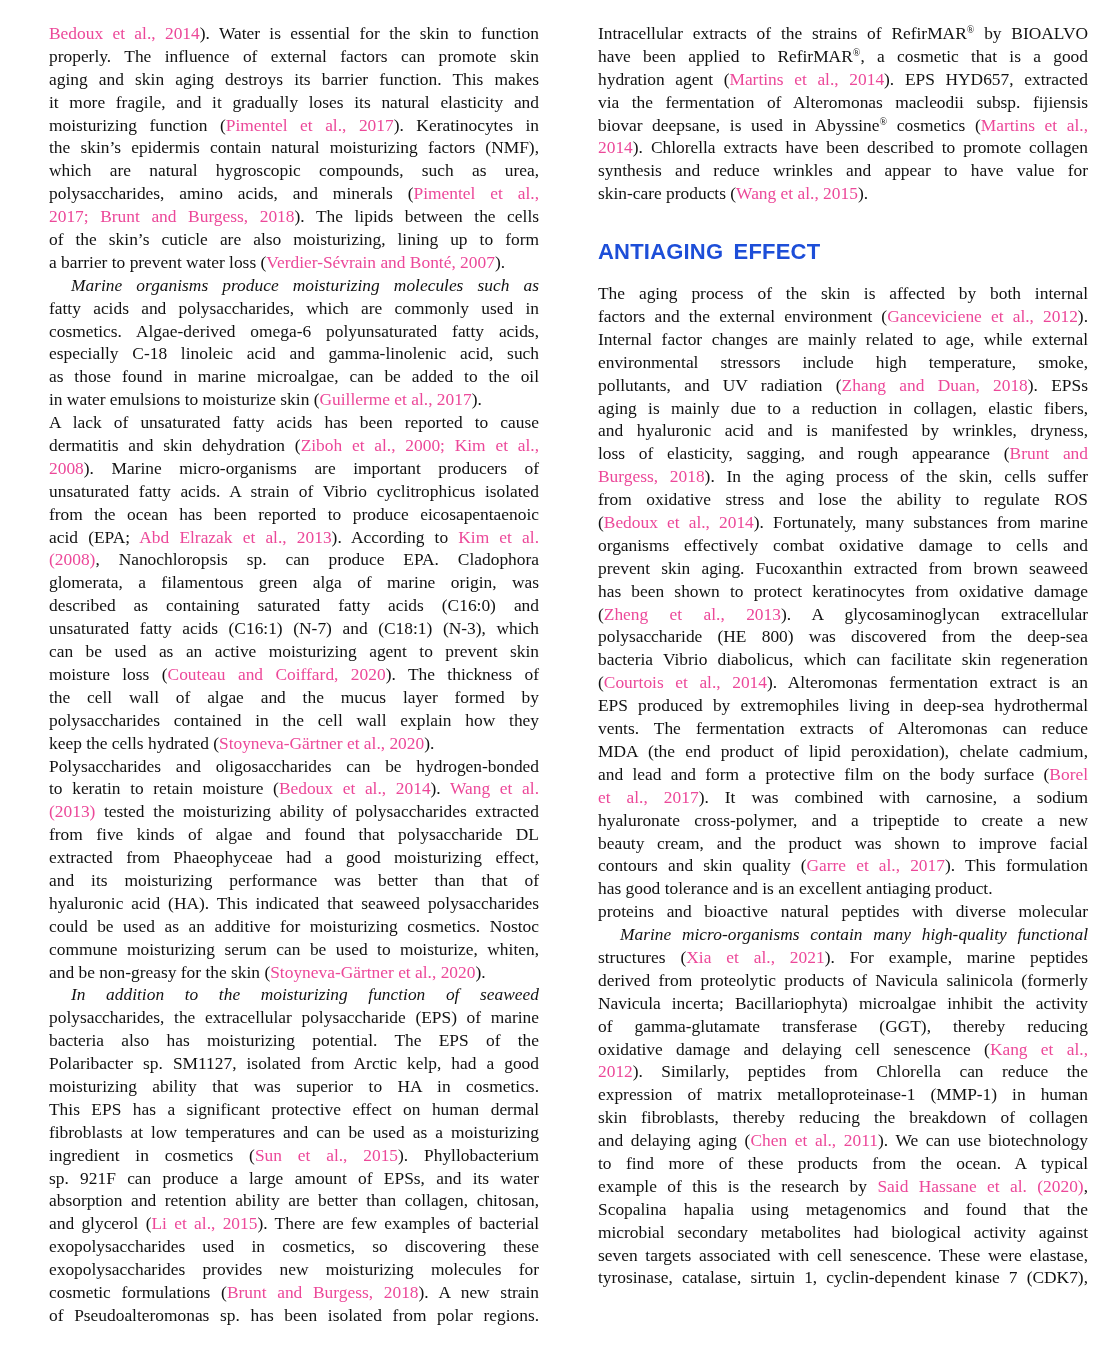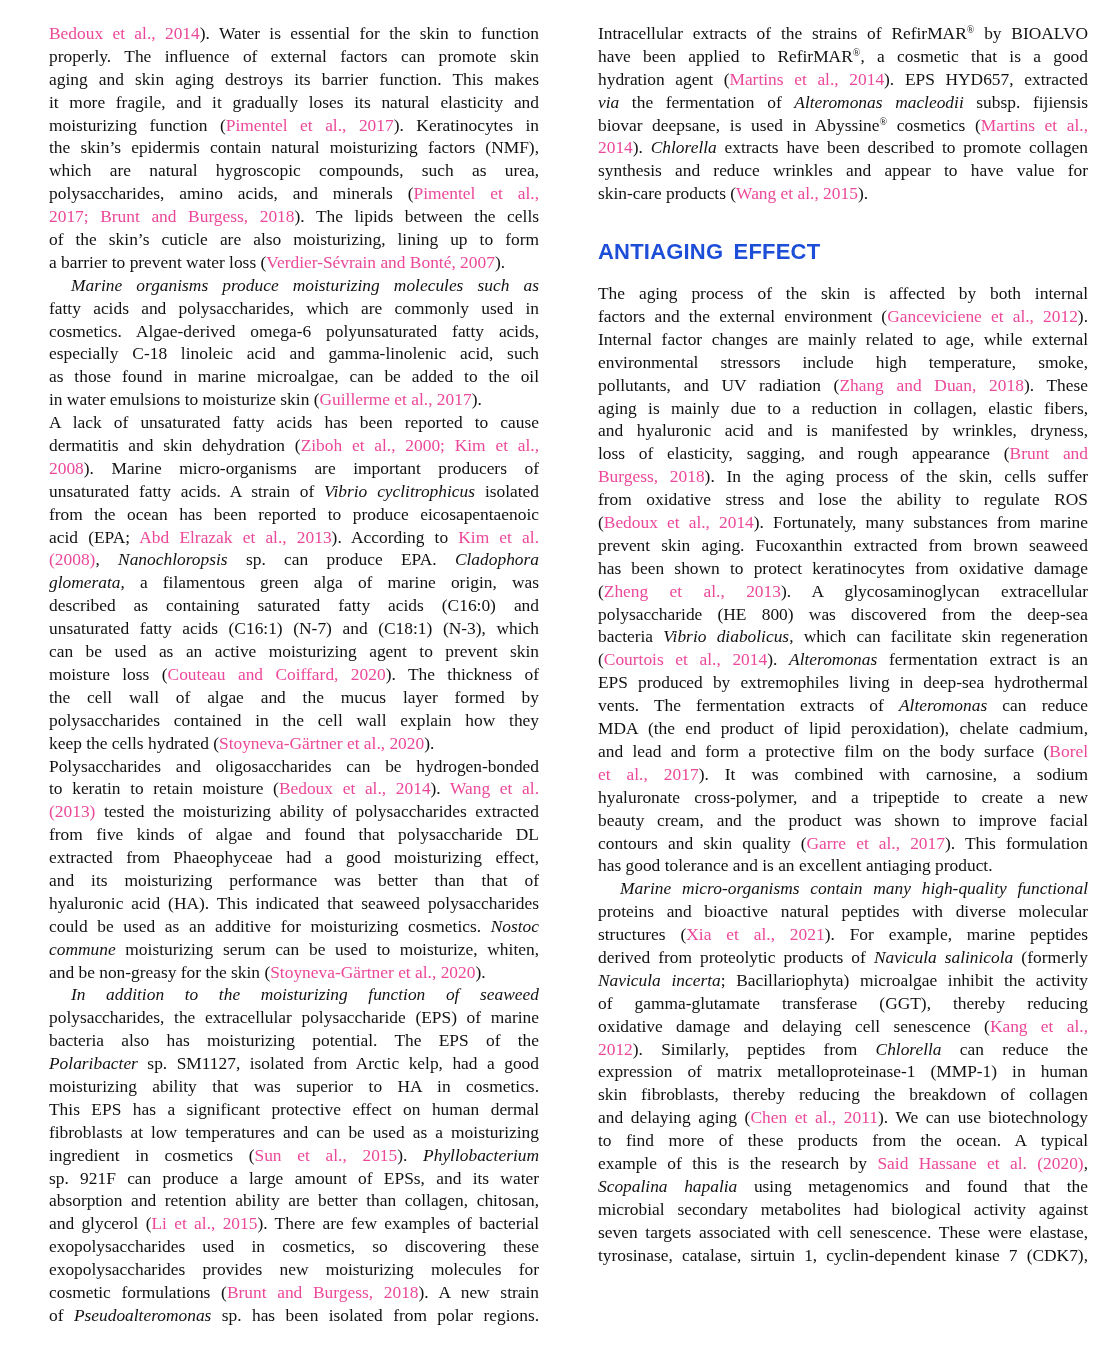--- a/index.html
+++ b/index.html
@@ -6,21 +6,21 @@
   body { width: 1100px; height: 1351px; position: relative; overflow: hidden;
          font-family: "Liberation Serif", "DejaVu Serif", serif; color: #111; }
   .col { position: absolute; top: 22px; width: 490px; }
   #left { left: 49px; }
   #right { left: 561px; margin-left: 37px; }
   .ln { display: block; font-size: 17.4px; line-height: 22.9px; height: 22.9px;
         text-align: justify; text-align-last: justify; white-space: nowrap; overflow: visible; }
   .ln.last { text-align-last: left; }
   .ln.indent { text-indent: 22px; font-style: italic; }
   .cite { color: #ec4899; }
-  i, .it { font-style: italic; }
+  i, .it { }
   sup { font-size: 10px; line-height: 0; vertical-align: 6px; }
   .gap { display: block; }
   .heading { display: block; font-family: "Liberation Sans", "DejaVu Sans", sans-serif;
              font-weight: bold; font-size: 22px; letter-spacing: 0.2px; color: #1d4ed8;
              word-spacing: 4px; }
 </style>
 </head>
 <body>
 
 <div class="col" id="left">
@@ -94,44 +94,45 @@
       <span class="ln last"><span>skin-care products (</span><span class="cite">Wang et al., 2015</span><span>).</span></span>
     </div>
   <div class="gap" style="height:34px"></div>
   <div class="heading">ANTIAGING EFFECT</div>
   <div class="gap" style="height:17px"></div>
   <div id="right-body">
       <span class="ln"><span>The aging process of the skin is affected by both internal</span></span>
       <span class="ln"><span>factors and the external environment (</span><span class="cite">Ganceviciene et al., 2012</span><span>).</span></span>
       <span class="ln"><span>Internal factor changes are mainly related to age, while external</span></span>
       <span class="ln"><span>environmental stressors include high temperature, smoke,</span></span>
-      <span class="ln"><span>pollutants, and UV radiation (</span><span class="cite">Zhang and Duan, 2018</span><span>). These</span></span>
+      <span class="ln"><span>pollutants, and UV radiation (</span><span class="cite">Zhang and Duan, 2018</span><span>). EPSs</span></span>
       <span class="ln"><span>aging is mainly due to a reduction in collagen, elastic fibers,</span></span>
       <span class="ln"><span>and hyaluronic acid and is manifested by wrinkles, dryness,</span></span>
       <span class="ln"><span>loss of elasticity, sagging, and rough appearance (</span><span class="cite">Brunt and</span></span>
       <span class="ln"><span class="cite">Burgess, 2018</span><span>). In the aging process of the skin, cells suffer</span></span>
       <span class="ln"><span>from oxidative stress and lose the ability to regulate ROS</span></span>
       <span class="ln"><span>(</span><span class="cite">Bedoux et al., 2014</span><span>). Fortunately, many substances from marine</span></span>
+      <span class="ln"><span>organisms effectively combat oxidative damage to cells and</span></span>
       <span class="ln"><span>prevent skin aging. Fucoxanthin extracted from brown seaweed</span></span>
       <span class="ln"><span>has been shown to protect keratinocytes from oxidative damage</span></span>
       <span class="ln"><span>(</span><span class="cite">Zheng et al., 2013</span><span>). A glycosaminoglycan extracellular</span></span>
       <span class="ln"><span>polysaccharide (HE 800) was discovered from the deep-sea</span></span>
       <span class="ln"><span>bacteria </span><span class="it">Vibrio diabolicus</span><span>, which can facilitate skin regeneration</span></span>
       <span class="ln"><span>(</span><span class="cite">Courtois et al., 2014</span><span>). </span><span class="it">Alteromonas</span><span> fermentation extract is an</span></span>
       <span class="ln"><span>EPS produced by extremophiles living in deep-sea hydrothermal</span></span>
       <span class="ln"><span>vents. The fermentation extracts of </span><span class="it">Alteromonas</span><span> can reduce</span></span>
       <span class="ln"><span>MDA (the end product of lipid peroxidation), chelate cadmium,</span></span>
       <span class="ln"><span>and lead and form a protective film on the body surface (</span><span class="cite">Borel</span></span>
       <span class="ln"><span class="cite">et al., 2017</span><span>). It was combined with carnosine, a sodium</span></span>
       <span class="ln"><span>hyaluronate cross-polymer, and a tripeptide to create a new</span></span>
       <span class="ln"><span>beauty cream, and the product was shown to improve facial</span></span>
       <span class="ln"><span>contours and skin quality (</span><span class="cite">Garre et al., 2017</span><span>). This formulation</span></span>
       <span class="ln last"><span>has good tolerance and is an excellent antiaging product.</span></span>
+      <span class="ln"><span>proteins and bioactive natural peptides with diverse molecular</span></span>
       <span class="ln indent"><span>Marine micro-organisms contain many high-quality functional</span></span>
-      <span class="ln"><span>proteins and bioactive natural peptides with diverse molecular</span></span>
       <span class="ln"><span>structures (</span><span class="cite">Xia et al., 2021</span><span>). For example, marine peptides</span></span>
       <span class="ln"><span>derived from proteolytic products of </span><span class="it">Navicula salinicola</span><span> (formerly</span></span>
       <span class="ln"><span class="it">Navicula incerta</span><span>; Bacillariophyta) microalgae inhibit the activity</span></span>
       <span class="ln"><span>of gamma-glutamate transferase (GGT), thereby reducing</span></span>
       <span class="ln"><span>oxidative damage and delaying cell senescence (</span><span class="cite">Kang et al.,</span></span>
       <span class="ln"><span class="cite">2012</span><span>). Similarly, peptides from </span><span class="it">Chlorella</span><span> can reduce the</span></span>
       <span class="ln"><span>expression of matrix metalloproteinase-1 (MMP-1) in human</span></span>
       <span class="ln"><span>skin fibroblasts, thereby reducing the breakdown of collagen</span></span>
       <span class="ln"><span>and delaying aging (</span><span class="cite">Chen et al., 2011</span><span>). We can use biotechnology</span></span>
       <span class="ln"><span>to find more of these products from the ocean. A typical</span></span>

